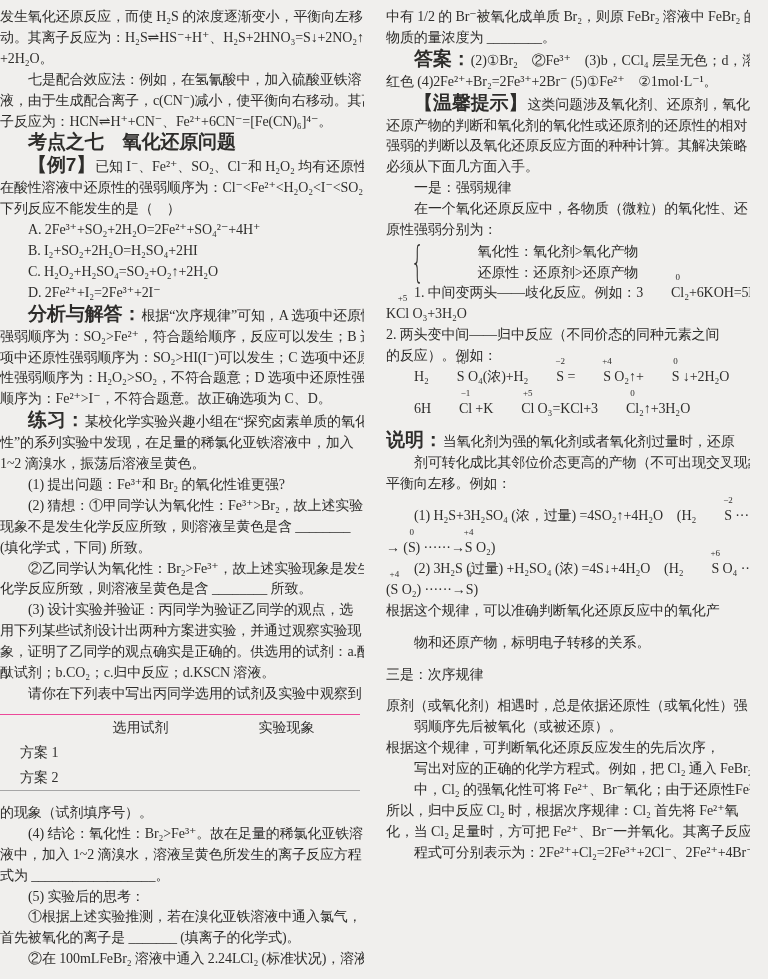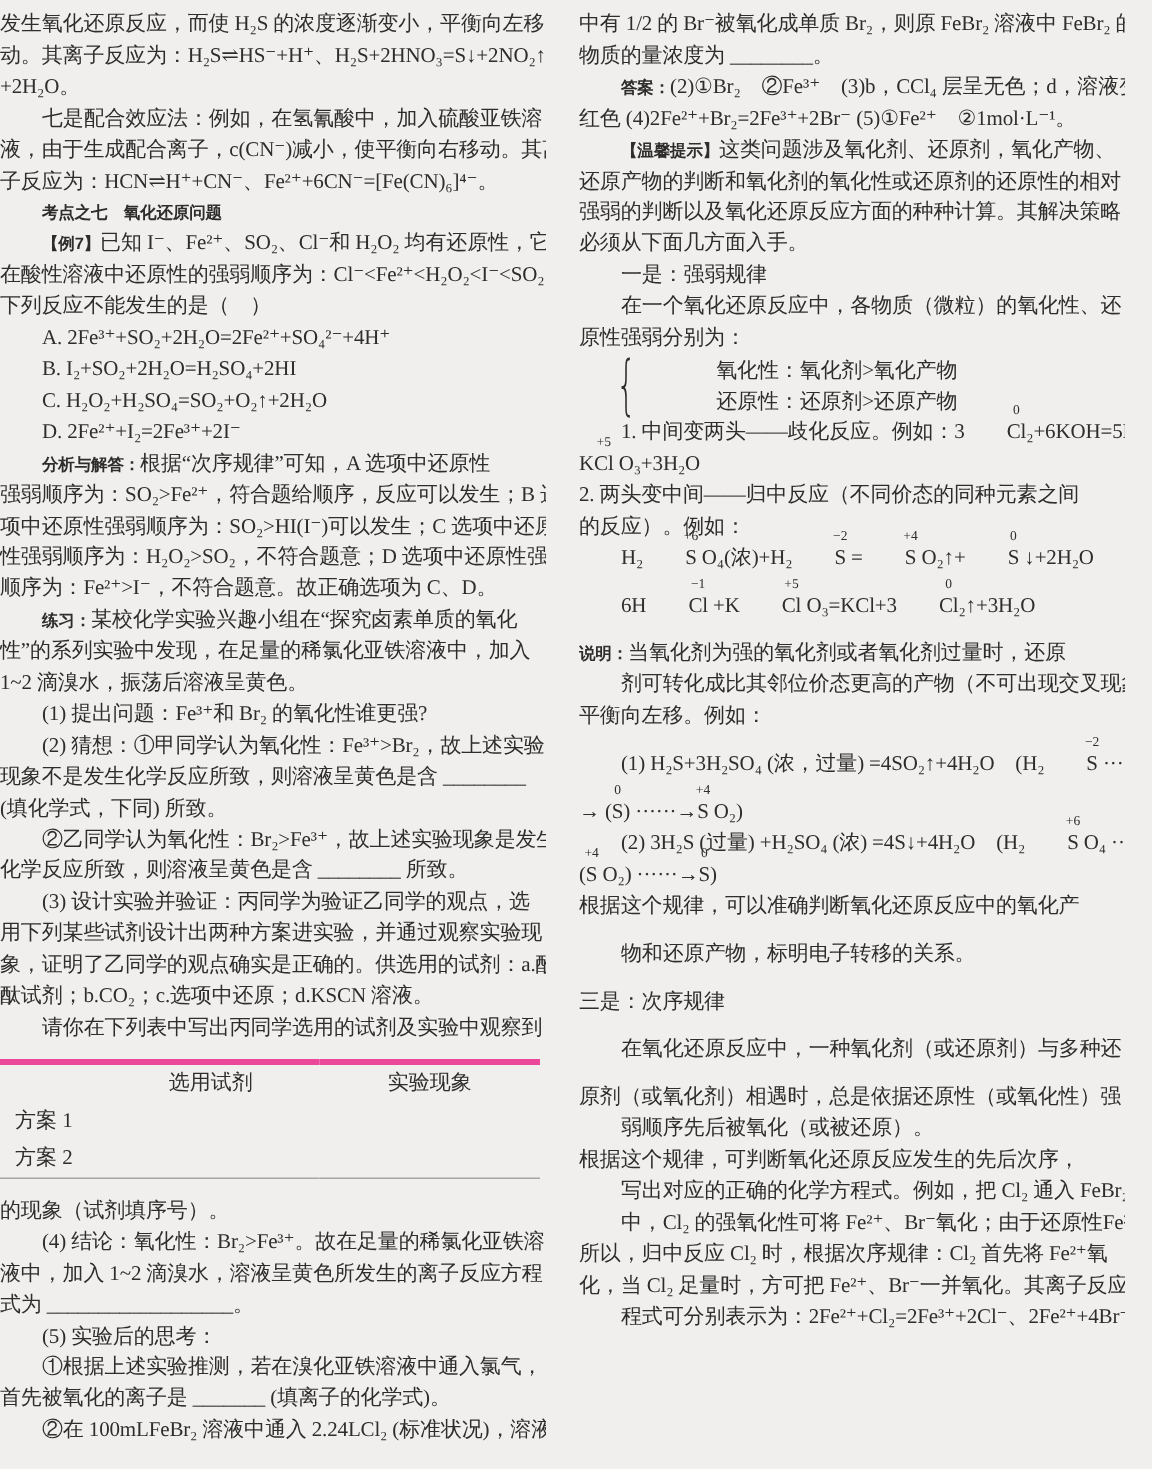--- a/index.html
+++ b/index.html
@@ -9,34 +9,34 @@
     color:#2e2d2b;
     font-family:"Liberation Serif","DejaVu Serif",serif;
     font-size:14px;
   }
   .columns{display:flex;gap:22px;padding:7px 8px 0 0;}
   .col{flex:0 0 364px;width:364px;overflow:hidden;}
   .ln{
     margin:0;line-height:20.9px;white-space:nowrap;
     letter-spacing:-0.1px;
   }
-  .ln b{font-family:"Liberation Sans","DejaVu Sans",sans-serif;font-weight:700;font-size:11px;}
+  .ln b{font-family:"Liberation Sans","DejaVu Sans",sans-serif;font-weight:700;font-size:19px;}
   .ind{text-indent:2em;}
   .eq{padding-top:11px;}
   .ox{display:inline-block;position:relative;}
   .oxn{position:absolute;top:-10px;left:50%;transform:translateX(-50%);font-size:9px;line-height:1;letter-spacing:0;}
   table.plan{
     width:99%;border-collapse:collapse;margin:9px 0 12px 0;
-    border-top:4px solid #ec4899;border-bottom:1px solid #a6a6a6;
+    border-top:1px solid #ec4899;border-bottom:1px solid #a6a6a6;
   }
   table.plan th,table.plan td{
     font-weight:normal;font-size:14px;padding:0;line-height:25px;
   }
   table.plan th{text-align:center;}
-  table.plan td.rowlabel{text-align:left;padding-left:10px;}
+  table.plan td.rowlabel{text-align:center;padding-left:10px;}
   table.plan .c1{width:19%;}
   table.plan .c2{width:40%;}
   table.plan .c3{width:41%;}
   .brace-row{display:flex;align-items:center;margin-left:1.6em;}
   .brace{
     font-family:"DejaVu Sans",sans-serif;
     font-size:30px;line-height:1;transform:scaleY(1.45) scaleX(.7);
     margin-right:2px;font-weight:200;
   }
   .brace-lines .ln{line-height:21px;margin-left:48px;}
@@ -71,21 +71,21 @@
     <p class="ln">1~2 滴溴水，振荡后溶液呈黄色。</p>
     <p class="ln ind">(1) 提出问题：Fe³⁺和 Br₂ 的氧化性谁更强?</p>
     <p class="ln ind">(2) 猜想：①甲同学认为氧化性：Fe³⁺&gt;Br₂，故上述实验</p>
     <p class="ln">现象不是发生化学反应所致，则溶液呈黄色是含 ________</p>
     <p class="ln">(填化学式，下同) 所致。</p>
     <p class="ln ind">②乙同学认为氧化性：Br₂&gt;Fe³⁺，故上述实验现象是发生</p>
     <p class="ln">化学反应所致，则溶液呈黄色是含 ________ 所致。</p>
     <p class="ln ind">(3) 设计实验并验证：丙同学为验证乙同学的观点，选</p>
     <p class="ln">用下列某些试剂设计出两种方案进实验，并通过观察实验现</p>
     <p class="ln">象，证明了乙同学的观点确实是正确的。供选用的试剂：a.酚</p>
-    <p class="ln">酞试剂；b.CO₂；c.选项中还原；d.KSCN 溶液。</p>
+    <p class="ln">酞试剂；b.CO₂；c.归中反应；d.KSCN 溶液。</p>
     <p class="ln ind">请你在下列表中写出丙同学选用的试剂及实验中观察到</p>
 
     <table class="plan">
       <tbody>
           <tr>
         <th class="c1"></th>
         <th class="c2">选用试剂</th>
         <th class="c3">实验现象</th>
       </tr>
       <tr>
@@ -141,21 +141,20 @@
     <p class="ln eq"><b>说明：</b>当氧化剂为强的氧化剂或者氧化剂过量时，还原</p>
     <p class="ln ind">剂可转化成比其邻位价态更高的产物（不可出现交叉现象）；</p>
     <p class="ln">平衡向左移。例如：</p>
     <p class="ln ind eq">(1) H₂S+3H₂SO₄ (浓，过量) =4SO₂↑+4H₂O　(H₂<span class="ox"><span class="oxn">−2</span>S</span> ······</p>
     <p class="ln eq">→ (<span class="ox"><span class="oxn">0</span>S</span>) ······→<span class="ox"><span class="oxn">+4</span>S</span> O₂)</p>
     <p class="ln ind">(2) 3H₂S (过量) +H₂SO₄ (浓) =4S↓+4H₂O　(H₂<span class="ox"><span class="oxn">+6</span>S</span> O₄ ······→</p>
     <p class="ln">(<span class="ox"><span class="oxn">+4</span>S</span> O₂) ······→<span class="ox"><span class="oxn">0</span>S</span>)</p>
     <p class="ln">根据这个规律，可以准确判断氧化还原反应中的氧化产</p>
     <p class="ln ind eq">物和还原产物，标明电子转移的关系。</p>
     <p class="ln eq">三是：次序规律</p>
-    <p class="ln ind eq">在氧化还原反应中，一种氧化剂（或还原剂）与多种还</p>
     <p class="ln eq">原剂（或氧化剂）相遇时，总是依据还原性（或氧化性）强</p>
     <p class="ln ind">弱顺序先后被氧化（或被还原）。</p>
     <p class="ln">根据这个规律，可判断氧化还原反应发生的先后次序，</p>
     <p class="ln ind">写出对应的正确的化学方程式。例如，把 Cl₂ 通入 FeBr₂ 溶液</p>
     <p class="ln ind">中，Cl₂ 的强氧化性可将 Fe²⁺、Br⁻氧化；由于还原性Fe²⁺&gt;Br⁻，</p>
     <p class="ln">所以，归中反应 Cl₂ 时，根据次序规律：Cl₂ 首先将 Fe²⁺氧</p>
     <p class="ln">化，当 Cl₂ 足量时，方可把 Fe²⁺、Br⁻一并氧化。其离子反应方</p>
     <p class="ln ind">程式可分别表示为：2Fe²⁺+Cl₂=2Fe³⁺+2Cl⁻、2Fe²⁺+4Br⁻+3Cl₂=</p>
     <p class="ln"></p>
     <p class="ln"></p>

